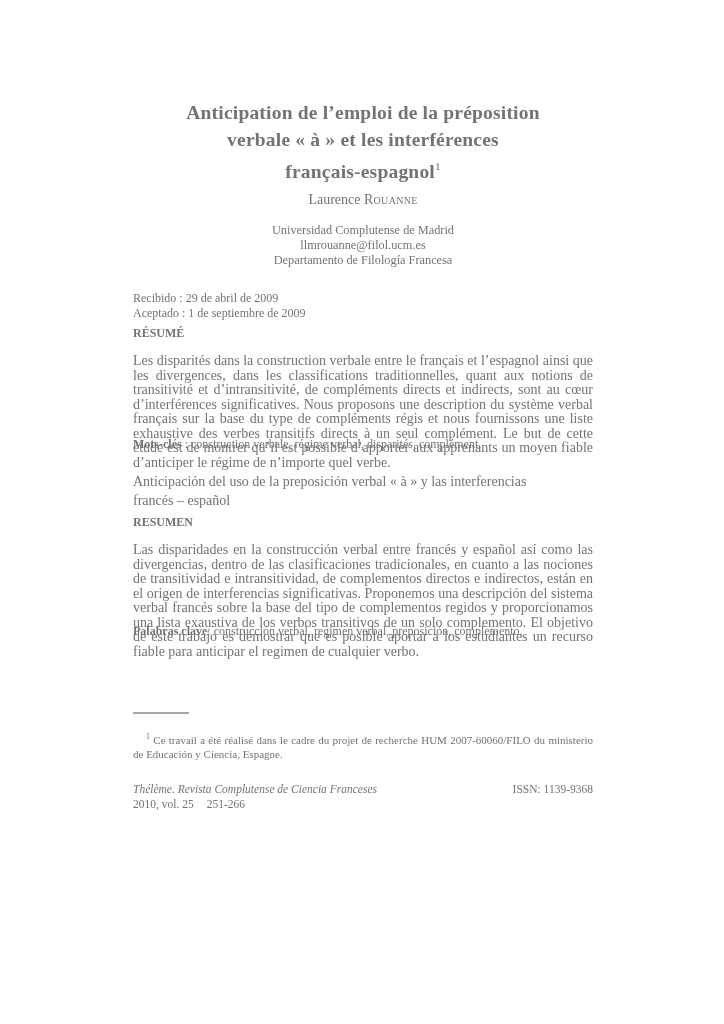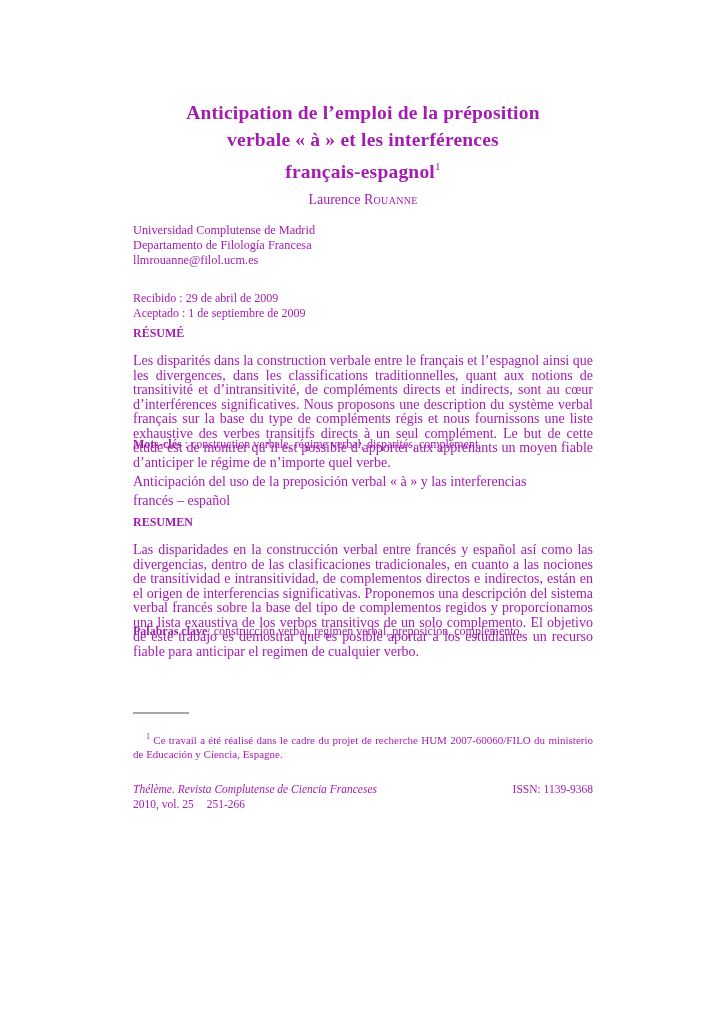--- a/index.html
+++ b/index.html
@@ -1,40 +1,40 @@
 <!DOCTYPE html>
 <html><head>
 <meta charset="utf-8">
 <style>
   html, body { margin: 0; padding: 0; background: #ffffff; }
   .page {
     position: relative;
     width: 724px;
     height: 1024px;
     background: #ffffff;
-    color: #a21caf;
+    color: #737373;
     font-family: "Liberation Serif", serif;
     overflow: hidden;
   }
   .block { position: absolute; left: 133px; width: 460px; }
 
   .title {
     top: 86px;
     text-align: center;
     font-weight: bold;
     font-size: 19.5px;
     line-height: 27px;
     letter-spacing: 0.2px;
   }
   .title sup { font-weight: normal; font-size: 11px; }
 
   .author { top: 192px; text-align: center; font-size: 14px; }
   .smallcaps { font-variant: small-caps; letter-spacing: 0.3px; }
 
-  .affiliation { top: 223px; text-align: left; font-size: 12.3px; line-height: 15px; }
+  .affiliation { top: 223px; text-align: center; font-size: 12.3px; line-height: 15px; }
 
   .dates { top: 291px; font-size: 12px; line-height: 14.5px; }
 
   .abs-heading { font-weight: bold; font-size: 12px; }
   .fr-heading { top: 326px; }
   .body-par {
     font-size: 14px;
     line-height: 14.5px;
     text-align: justify;
   }
@@ -85,22 +85,22 @@
     <span>verbale « à » et les interférences</span><br>
     <span>français-espagnol</span><sup>1</sup>
   </h1>
 
   <div class="block author">
     <span>Laurence </span><span class="smallcaps">Rouanne</span>
   </div>
 
   <div class="block affiliation">
     <div>Universidad Complutense de Madrid</div>
+    <div>llmrouanne@filol.ucm.es</div>
     <div>Departamento de Filología Francesa</div>
-    <div>llmrouanne@filol.ucm.es</div>
   </div>
 
   <div class="block dates">
     <div>Recibido : 29 de abril de 2009</div>
     <div>Aceptado : 1 de septiembre de 2009</div>
   </div>
 
   <div class="block abs-heading fr-heading">RÉSUMÉ</div>
 
   <p class="block body-par fr-body">Les disparités dans la construction verbale entre le français et l’espagnol ainsi que les divergences, dans les classifications traditionnelles, quant aux notions de transitivité et d’intransitivité, de compléments directs et indirects, sont au cœur d’interférences significatives. Nous proposons une description du système verbal français sur la base du type de compléments régis et nous fournissons une liste exhaustive des verbes transitifs directs à un seul complément. Le but de cette étude est de montrer qu’il est possible d’apporter aux apprenants un moyen fiable d’anticiper le régime de n’importe quel verbe.</p>

